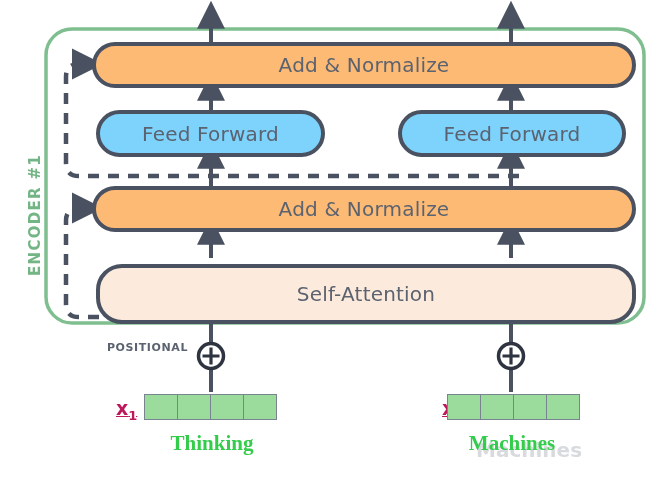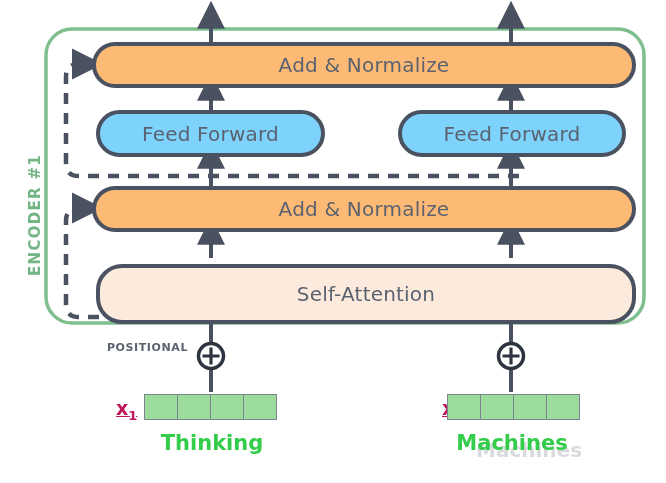--- a/index.html
+++ b/index.html
@@ -66,20 +66,21 @@
   }
   .xlabel sub{font-size:13px;font-weight:700;}
 
   .word{
     position:absolute;
     color:#33CC4B;
     font-size:21px;
     font-weight:700;
     white-space:nowrap;
     text-align:center;
+    font-family:Liberation Serif, serif;
   }
   .ghost{
     position:absolute;
     color:#B9BDC4;
     font-size:20px;
     font-weight:700;
     white-space:nowrap;
     opacity:.55;
   }
 </style>

